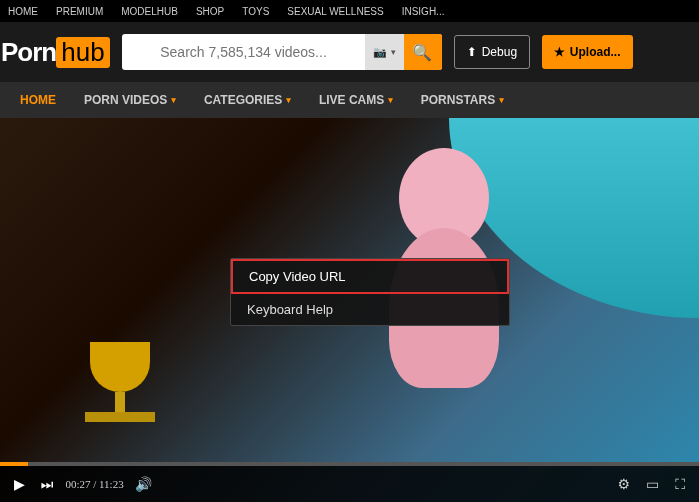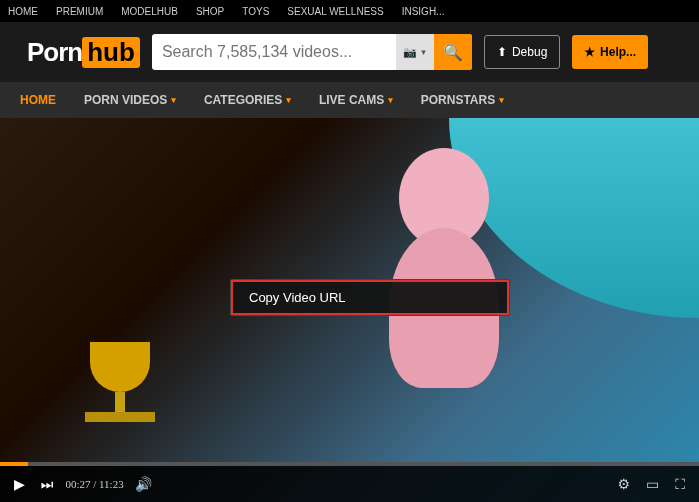--- a/index.html
+++ b/index.html
@@ -28,65 +28,66 @@
       cursor: pointer;
       white-space: nowrap;
     }
 
     
     .header {
       background: #1b1b1b;
       height: 60px;
       display: flex;
       align-items: center;
-      padding: 0 27px;
+      padding: 0 1px;
       gap: 12px;
     }
 
     
     .logo {
       display: flex;
       align-items: center;
       gap: 0;
       flex-shrink: 0;
     }
     .logo-porn {
       font-size: 26px;
       font-weight: bold;
       color: #fff;
       letter-spacing: -1px;
     }
     .logo-hub {
       background: #ff9000;
       color: #000;
       font-size: 26px;
-      font-weight: bold;
+      font-weight: normal;
       padding: 0 5px;
       border-radius: 3px;
     }
 
     
     .search-bar {
       display: flex;
       align-items: center;
       flex: 1;
       background: #fff;
       border-radius: 3px;
       height: 36px;
       overflow: hidden;
       max-width: 320px;
     }
     .search-input {
       flex: 1;
       border: none;
       outline: none;
       padding: 0 10px;
-      font-size: 16px;
+      font-size: 14px;
       color: #ec4899;
       background: #fff;
+      text-align: center;
     }
     .search-cam-btn {
       background: #e0e0e0;
       border: none;
       height: 36px;
       padding: 0 8px;
       cursor: pointer;
       display: flex;
       align-items: center;
       gap: 4px;
@@ -246,21 +247,20 @@
     
     .context-menu {
       position: absolute;
       top: 140px;
       left: 230px;
       background: rgba(20, 20, 20, 0.95);
       border: 1px solid #444;
       border-radius: 2px;
       min-width: 280px;
       z-index: 100;
-      margin-top: 21px;
     }
     .context-menu-item {
       padding: 8px 16px;
       font-size: 13px;
       color: #ddd;
       cursor: pointer;
       display: block;
     }
     .context-menu-item.highlighted {
       border: 2px solid #e03030;
@@ -352,21 +352,21 @@
     <button class="search-btn">
       <span style="font-size:16px;">🔍</span>
     </button>
   </div>
   <button class="upload-btn">
     <span>⬆</span>
     <span>Debug</span>
   </button>
   <button class="upgrade-btn">
     <span>★</span>
-    <span>Help...</span>
+    <span>Upload...</span>
   </button>
 </header>
 
 <nav class="sec-nav">
   <div class="sec-nav-item active">
     <span>HOME</span>
   </div>
   <div class="sec-nav-item">
     <span>PORN VIDEOS</span>
     <span class="dropdown-arrow">▾</span>
@@ -397,20 +397,21 @@
     </div>
 
     <div class="patrick-shape">
       <div class="patrick-head"></div>
       <div class="patrick-body"></div>
     </div>
   </div>
 
   <div class="context-menu">
     <div class="context-menu-item highlighted">Copy Video URL</div>
+    <div class="context-menu-item">Keyboard Help</div>
   </div>
 
   <div class="progress-bar-container">
     <div class="progress-fill"></div>
   </div>
 
   <div class="video-controls">
     <button class="ctrl-btn">
       <span>▶</span>
     </button>

